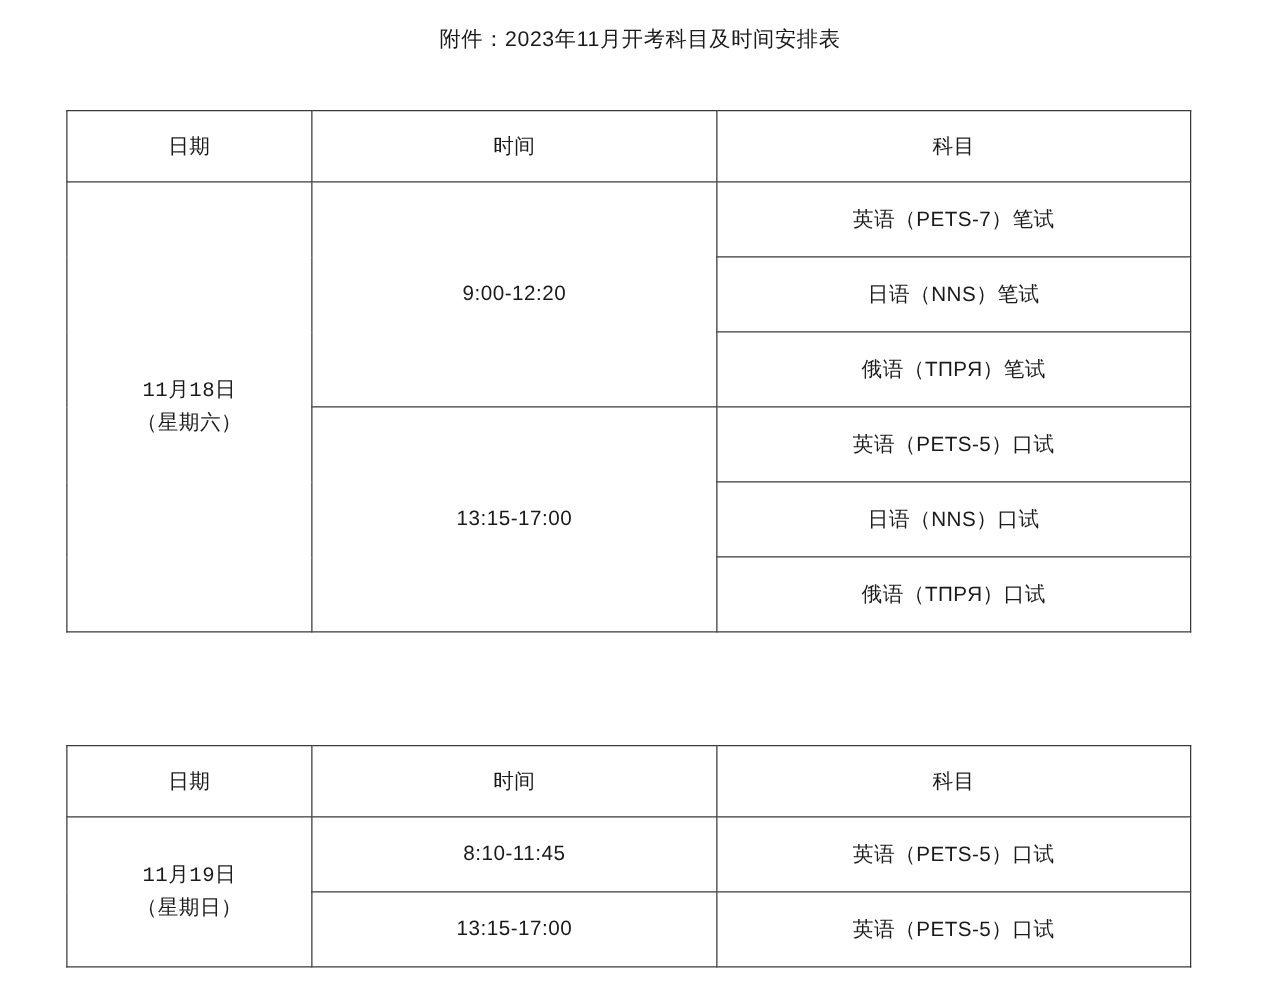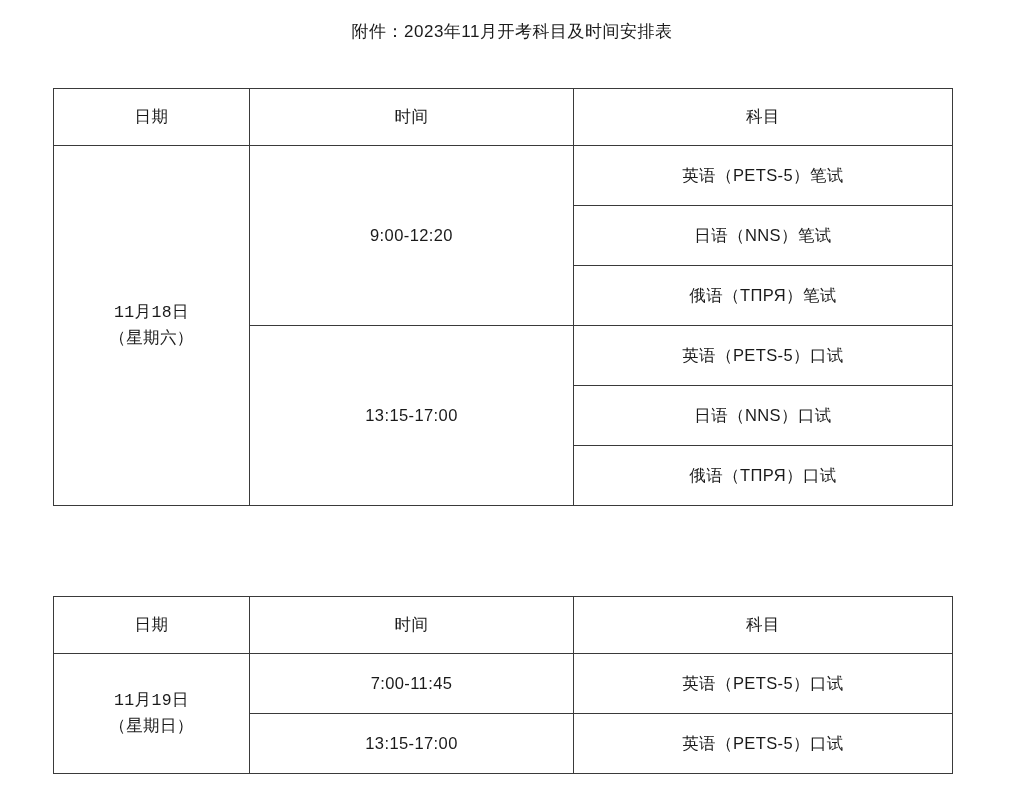--- a/index.html
+++ b/index.html
@@ -94,21 +94,21 @@
           <td>日期</td>
           <td>时间</td>
           <td>科目</td>
         </tr>
         <tr class="r-sub">
           <td class="date-cell" rowspan="6">
             <span>11月18日</span>
             <span class="l2">（星期六）</span>
           </td>
           <td class="time-cell" rowspan="3">9:00-12:20</td>
-          <td class="subj-cell">英语（PETS-5）笔试</td>
+          <td class="subj-cell">英语（PETS-7）笔试</td>
         </tr>
         <tr class="r-sub">
           <td class="subj-cell">日语（NNS）笔试</td>
         </tr>
         <tr class="r-sub">
           <td class="subj-cell">俄语（ТПРЯ）笔试</td>
         </tr>
         <tr class="r-sub">
           <td class="time-cell" rowspan="3">13:15-17:00</td>
           <td class="subj-cell">英语（PETS-5）口试</td>
@@ -134,21 +134,21 @@
         <tr class="hdr">
           <td>日期</td>
           <td>时间</td>
           <td>科目</td>
         </tr>
         <tr class="r-sub2">
           <td class="date-cell" rowspan="2">
             <span>11月19日</span>
             <span class="l2">（星期日）</span>
           </td>
-          <td class="time-cell">7:00-11:45</td>
+          <td class="time-cell">8:10-11:45</td>
           <td class="subj-cell">英语（PETS-5）口试</td>
         </tr>
         <tr class="r-sub2">
           <td class="time-cell">13:15-17:00</td>
           <td class="subj-cell">英语（PETS-5）口试</td>
         </tr>
       </tbody>
     </table>
   </div>
 

